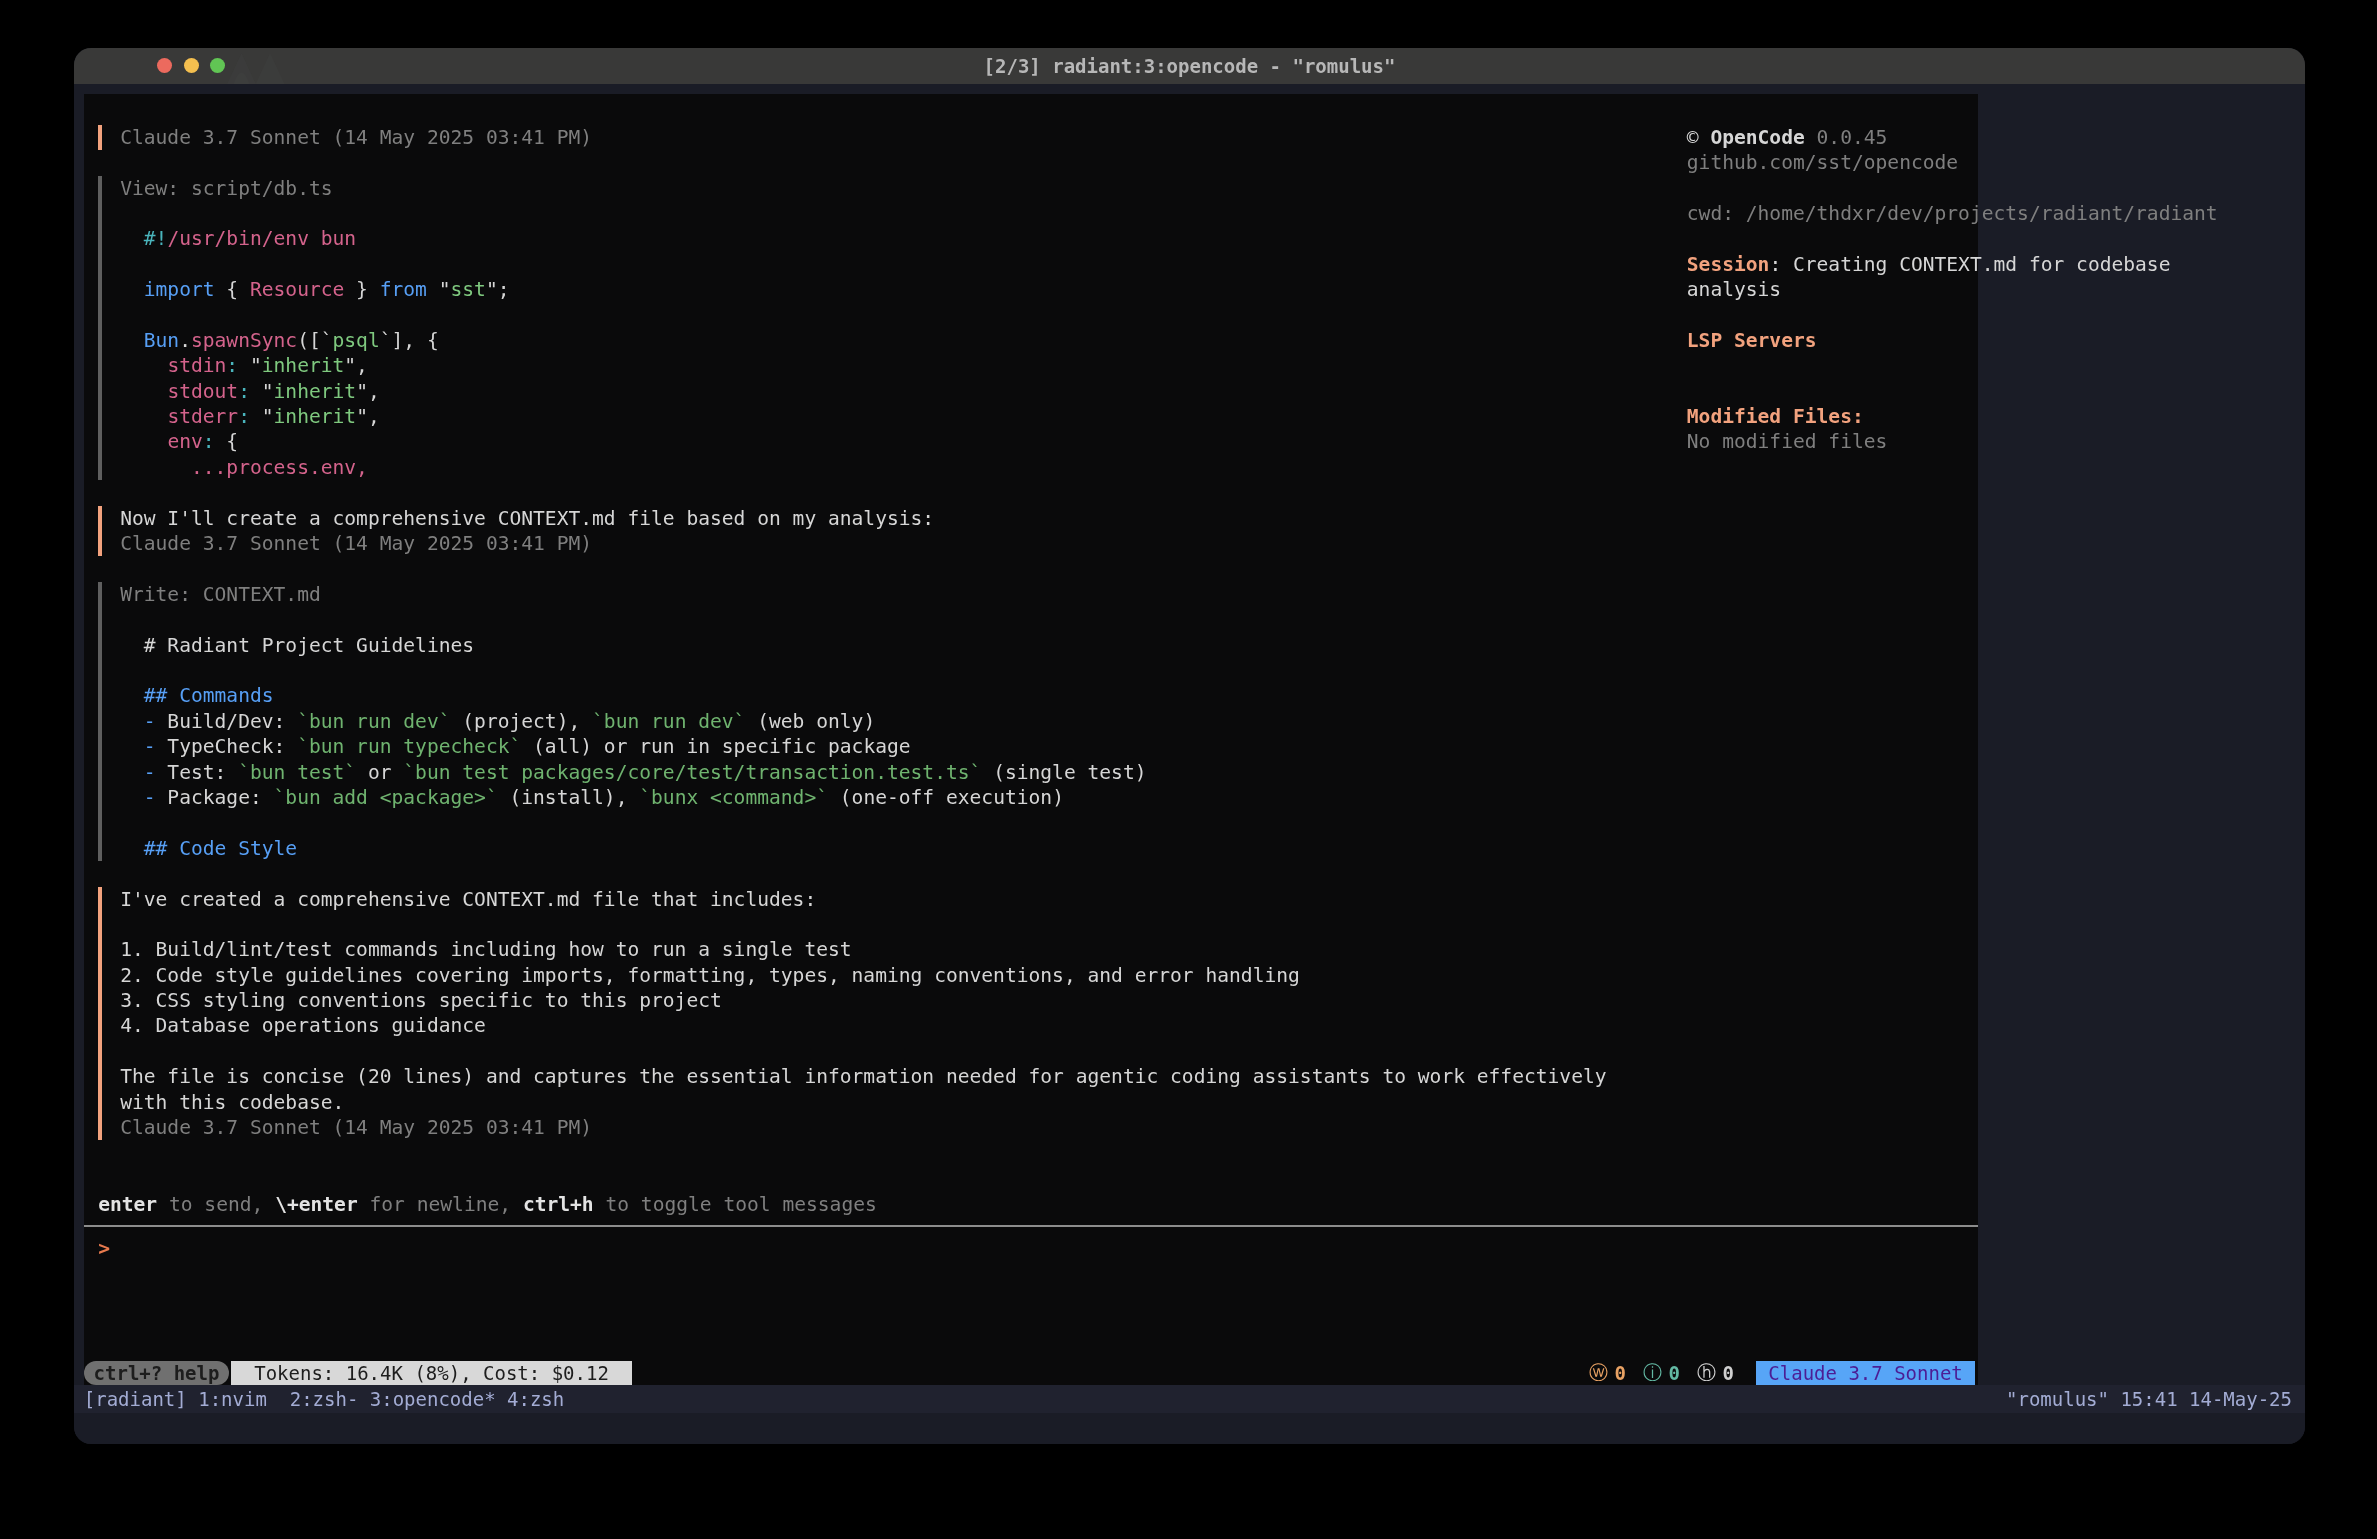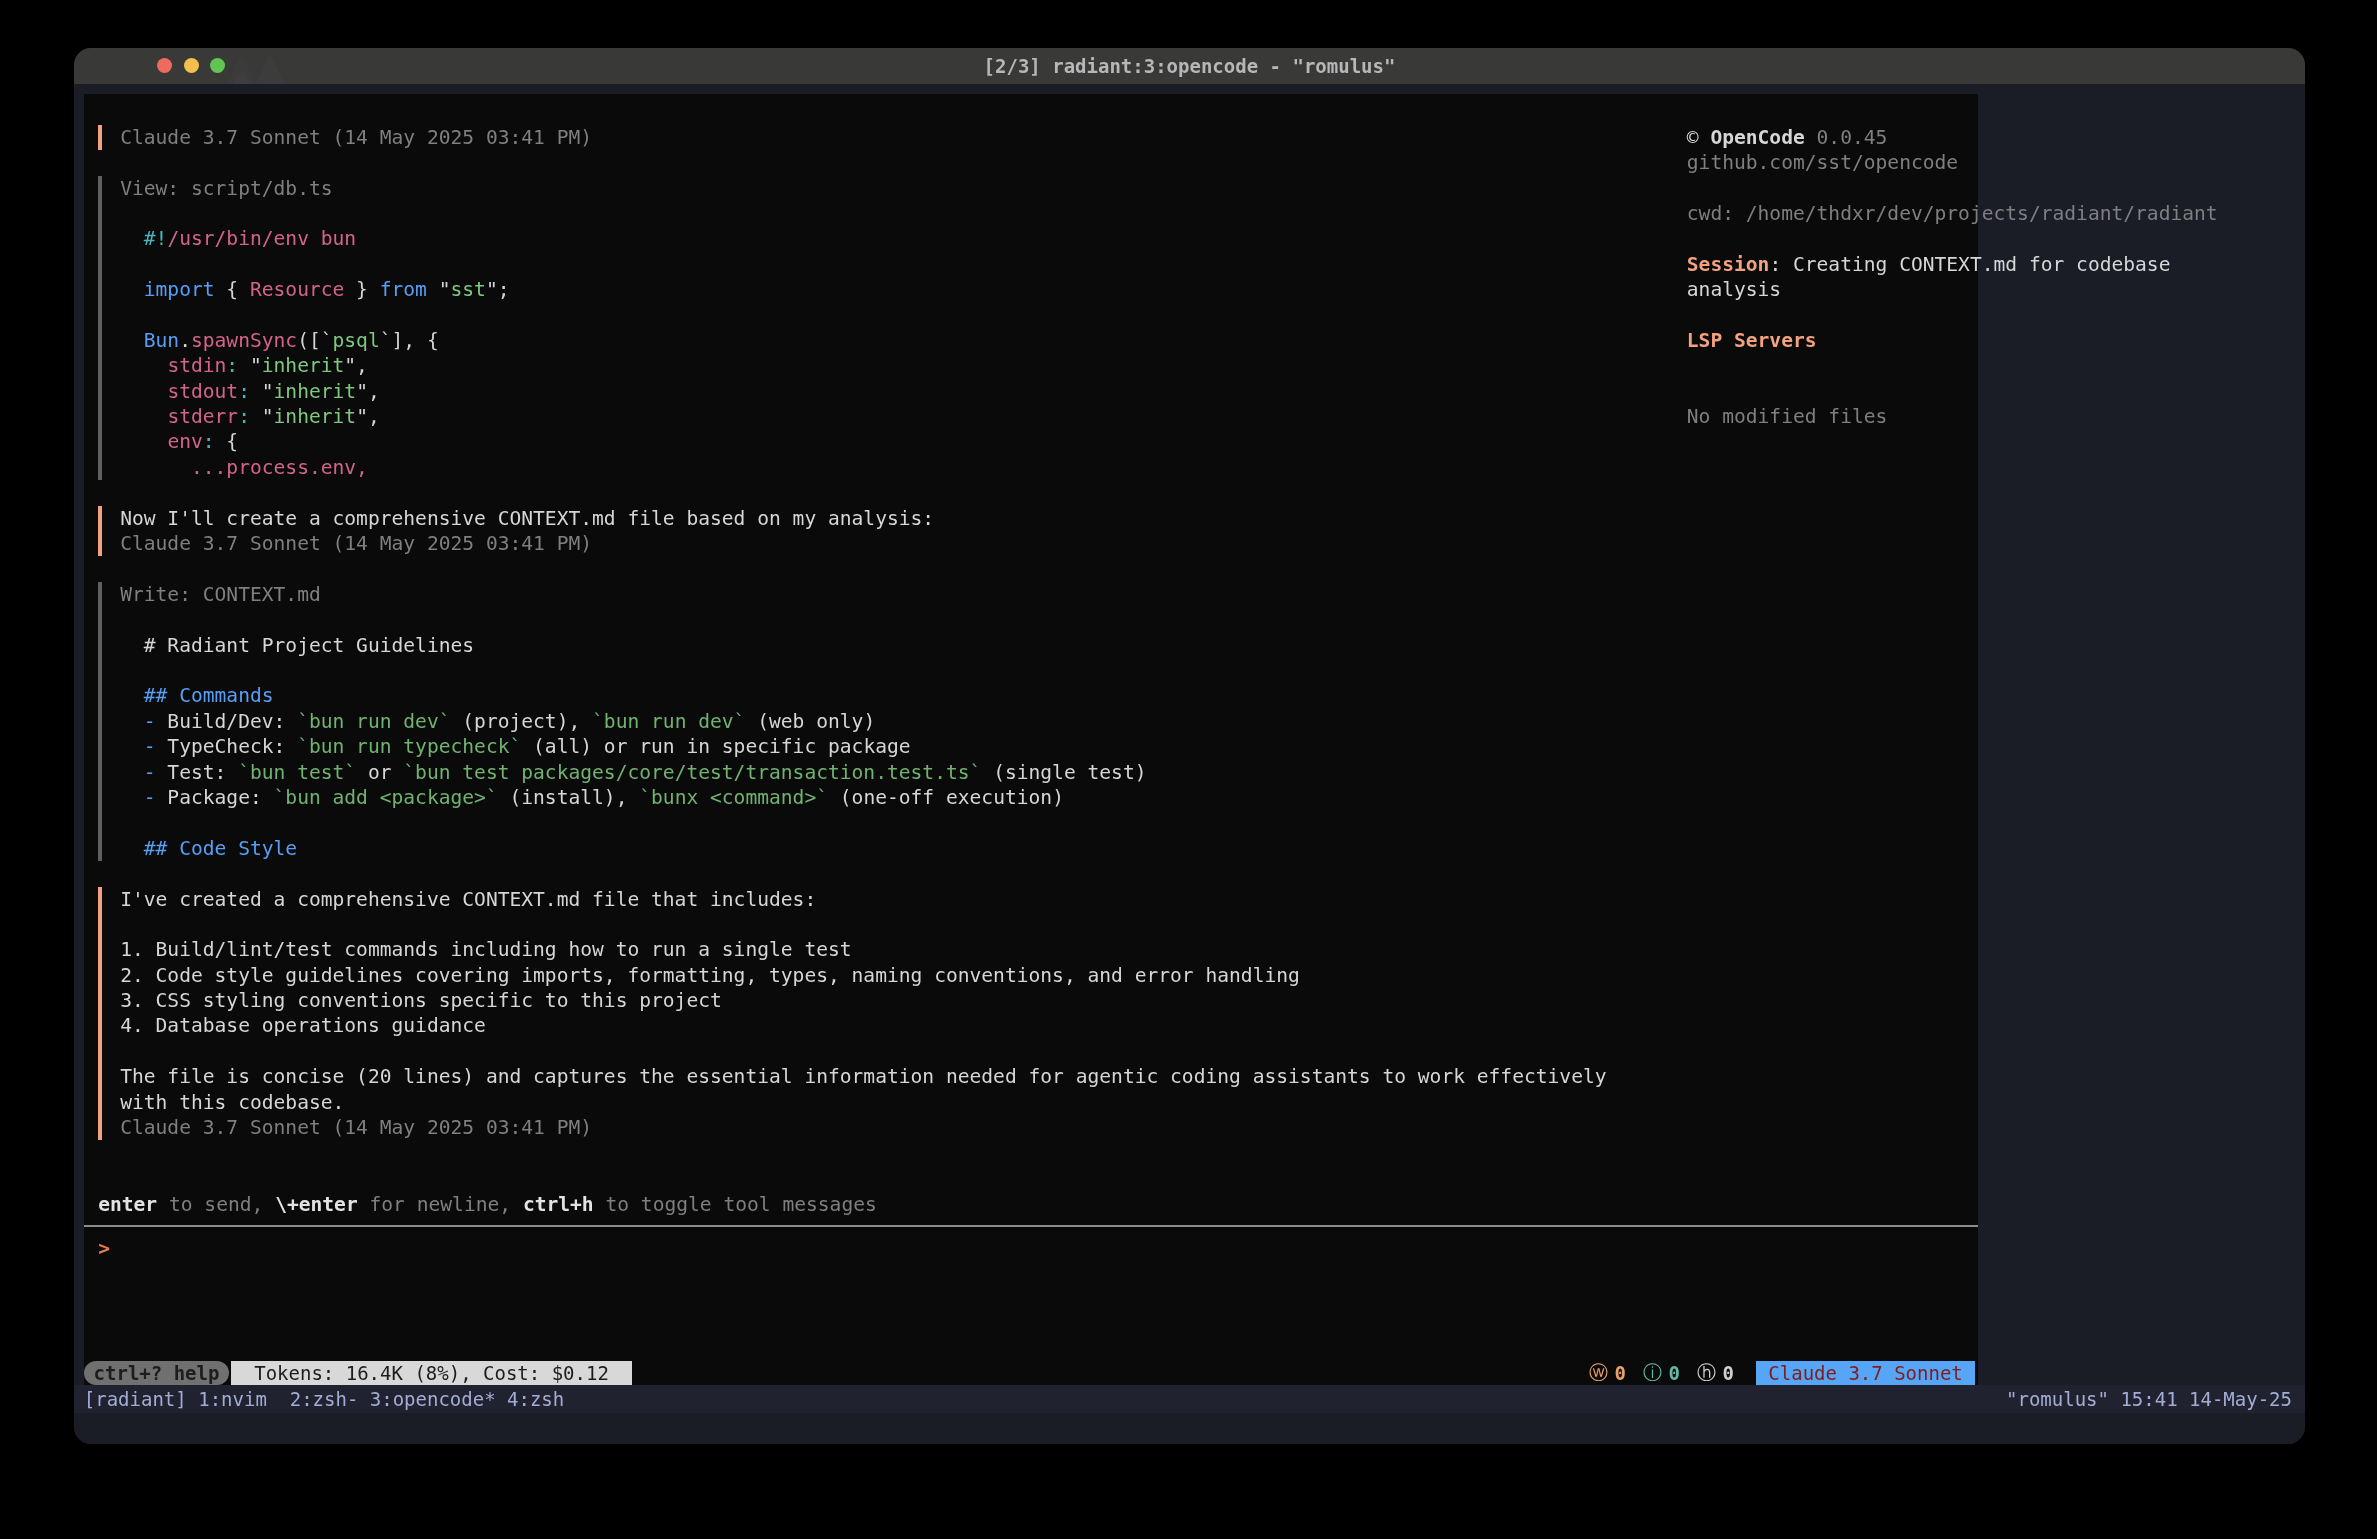--- a/index.html
+++ b/index.html
@@ -52,21 +52,21 @@
               align-items:stretch;font-size:19px;}
   .chip{height:24px;line-height:24px;white-space:pre;}
   .chip.help{background:#707070;color:#1d1d1d;font-weight:bold;padding:0 9.8px;border-radius:12px;}
   .chip.tokens{background:#d8d8d8;color:#1d1d1d;padding:0 23px;margin-left:2px;}
   .sl-spacer{flex:1;}
   .diags{display:flex;align-items:center;gap:17px;margin-right:22px;white-space:pre;}
   .diag{display:flex;align-items:center;gap:6.5px;}
   .d-warn{color:#e9a264;}
   .d-info{color:#63b9a4;}
   .d-hint{color:#d0d0d0;}
-  .chip.model{background:#57a5f7;color:#7f1d1d;padding:0 12.4px;margin-right:2.6px;}
+  .chip.model{background:#57a5f7;color:#4c1d95;padding:0 12.4px;margin-right:2.6px;}
   
   .tmux{position:absolute;left:0;right:0;top:1301px;height:28px;background:#20222f;
         color:#a3acd4;font-size:19px;line-height:28px;display:flex;justify-content:space-between;
         padding:0 13px 0 9.8px;box-sizing:border-box;white-space:pre;}
 </style>
 </head>
 <body>
 
 <div id="stage">
   <div class="window">
@@ -141,20 +141,21 @@
           <div class="row c-gray">github.com/sst/opencode</div>
           <div class="row"></div>
           <div class="row c-gray">cwd: /home/thdxr/dev/projects/radiant/radiant</div>
           <div class="row"></div>
           <div class="row"><span class="c-orange b">Session</span><span class="c-white">: </span><span class="c-white">Creating CONTEXT.md for codebase</span></div>
           <div class="row c-white">analysis</div>
           <div class="row"></div>
           <div class="row c-orange b">LSP Servers</div>
           <div class="row"></div>
           <div class="row"></div>
+          <div class="row c-orange b">Modified Files:</div>
           <div class="row c-gray">No modified files</div>
         </div>
 
         <div class="bottom-ui">
           <div class="row help-row"><span class="c-boldwhite">enter</span><span class="c-gray"> to send, </span><span class="c-boldwhite">\+enter</span><span class="c-gray"> for newline, </span><span class="c-boldwhite">ctrl+h</span><span class="c-gray"> to toggle tool messages</span></div>
           <div class="divider"></div>
           <div class="row prompt-row"><span class="prompt-char">&gt;</span><span class="c-white"></span></div>
         </div>
 
         <div class="statusline">

